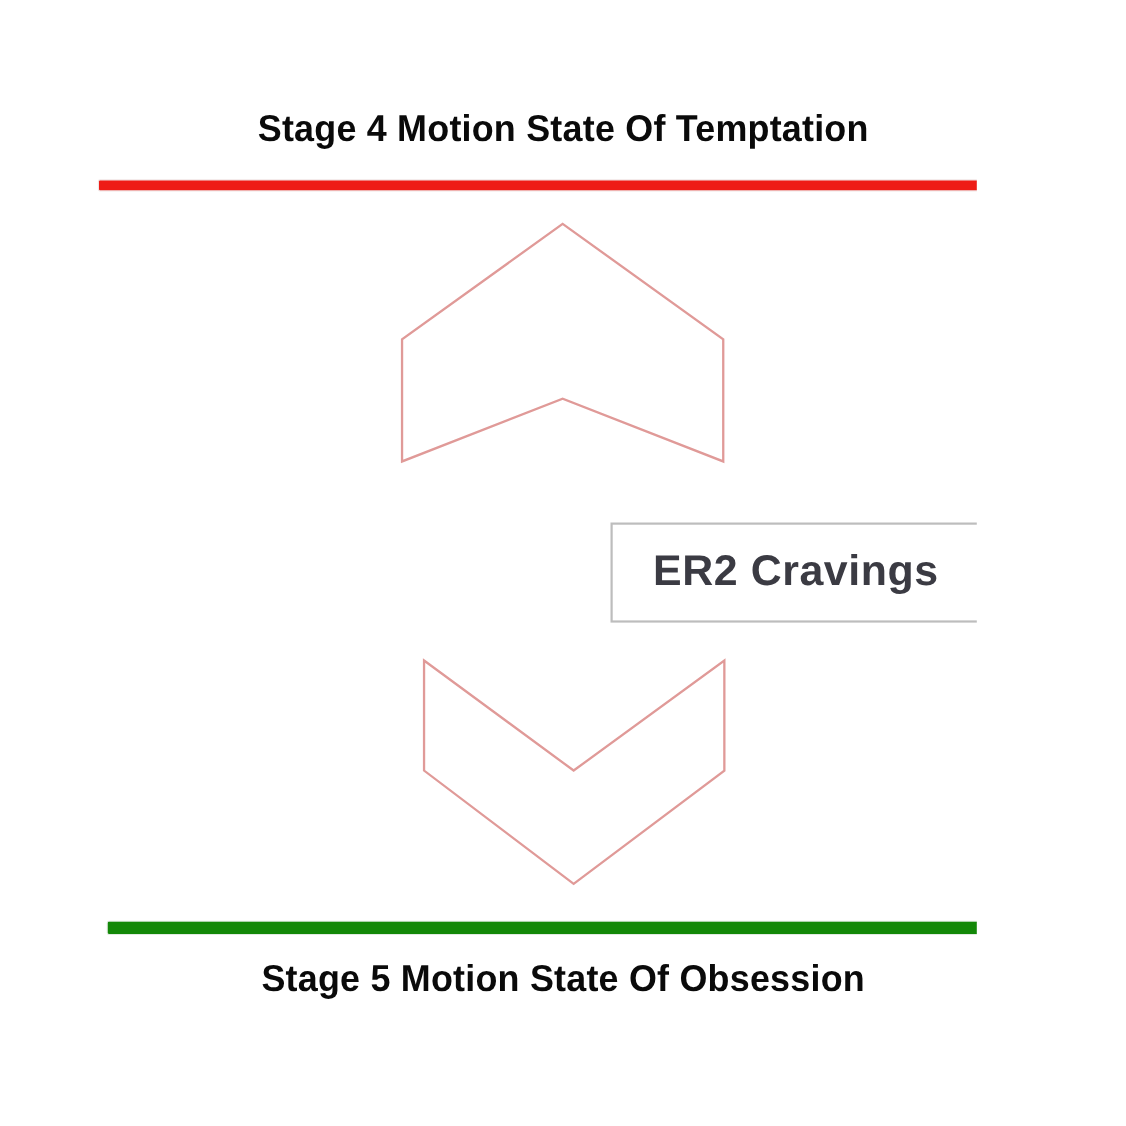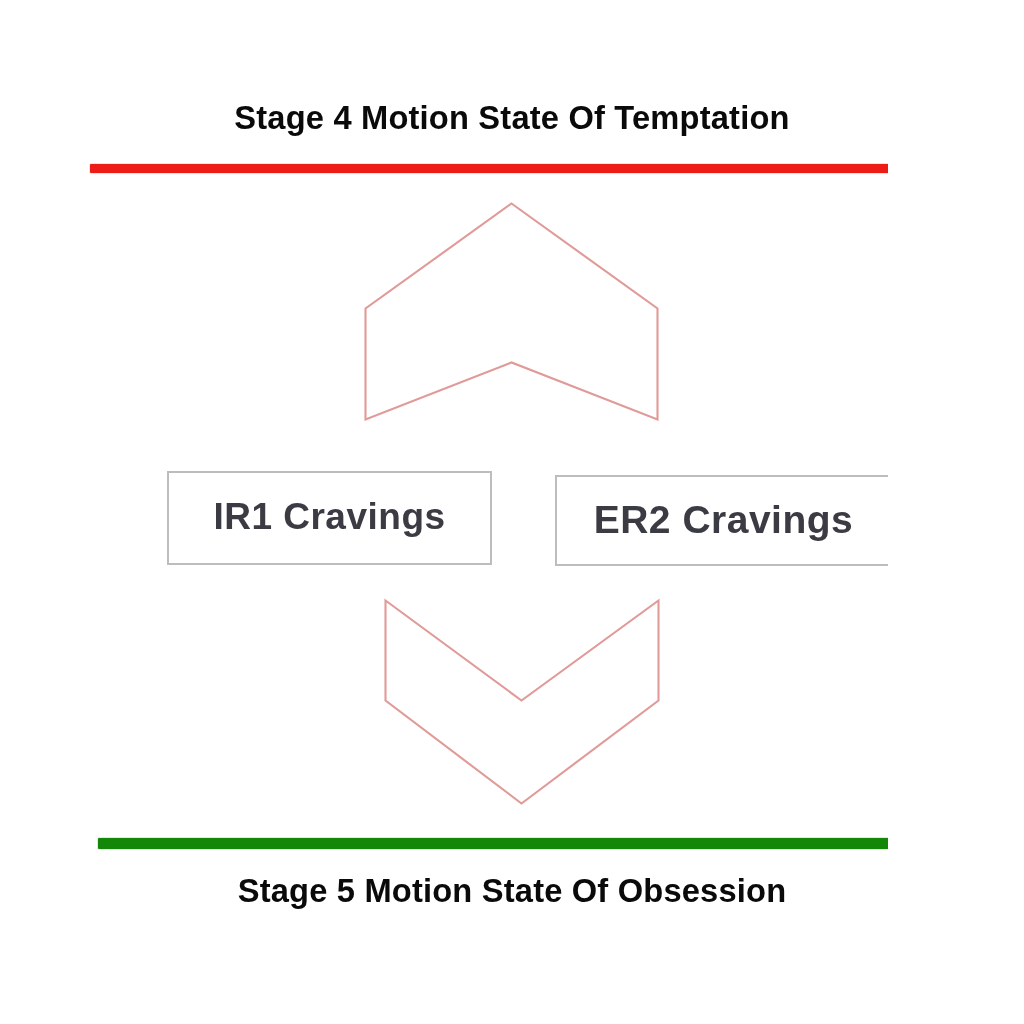--- a/index.html
+++ b/index.html
@@ -116,23 +116,20 @@
 <div id="canvas">
 
   <div class="stage-title" id="title-top">Stage 4 Motion State Of Temptation</div>
 
   <div class="rule" id="rule-red" style="background: rgb(238, 28, 22);"></div>
 
   <svg id="chevron-up" width="320" height="240" viewBox="0 0 320 240">
     <path class="chev-path" d="M 159.5 11.5 L 305.5 116.5 L 305.5 227.5 L 159.5 170.5 L 13.5 227.5 L 13.5 116.5 Z" style="stroke: rgb(224, 154, 152);"></path>
   </svg>
 
-  <div class="craving-box" id="box-ir1" style="border-color: rgb(189, 189, 189);">
-    <span class="craving-label" style="color: rgb(59, 59, 67);">IR1 Cravings</span>
-  </div>
 
   <div class="craving-box" id="box-er2" style="border-color: rgb(189, 189, 189);">
     <span class="craving-label" style="color: rgb(59, 59, 67);">ER2 Cravings</span>
   </div>
 
   <svg id="chevron-down" width="300" height="225" viewBox="0 0 300 225">
     <path class="chev-path" d="M 13.5 12.5 L 149.5 112.5 L 286.5 12.5 L 286.5 112.5 L 149.5 215.5 L 13.5 112.5 Z" style="stroke: rgb(224, 154, 152);"></path>
   </svg>
 
   <div class="rule" id="rule-green" style="background: rgb(19, 136, 8);"></div>

